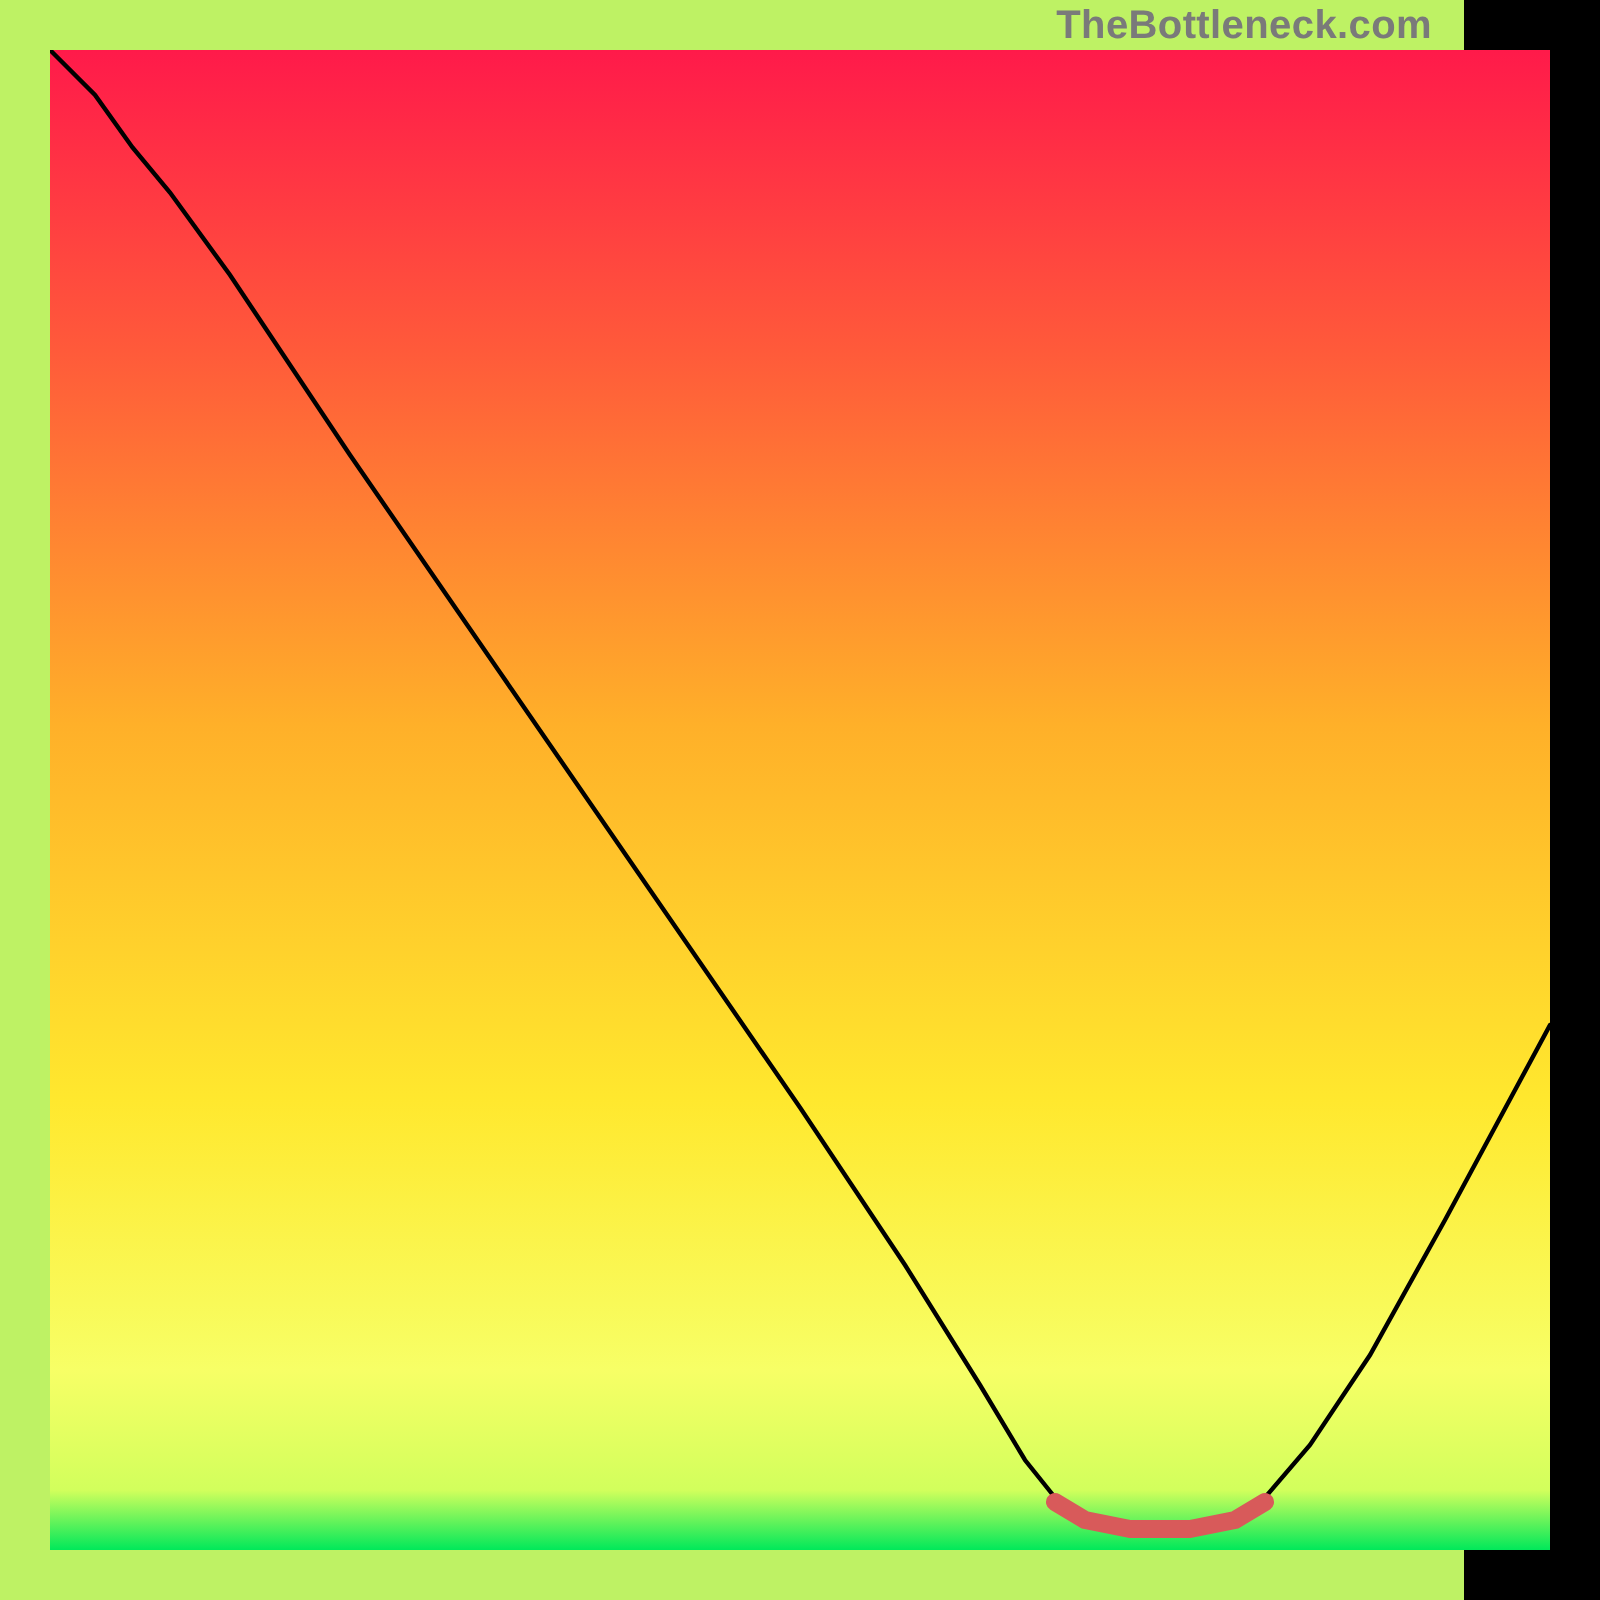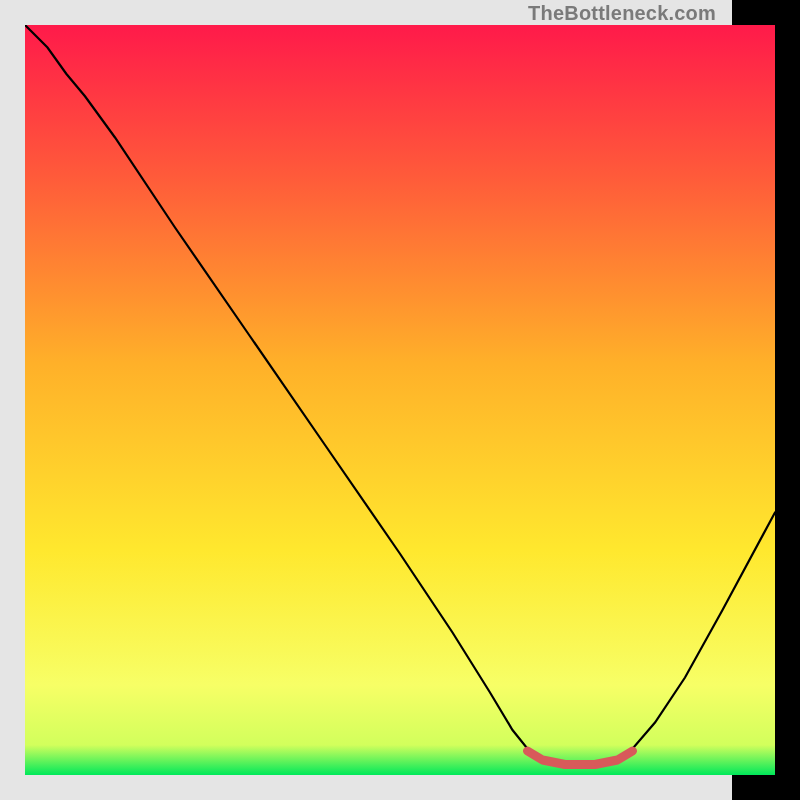--- a/index.html
+++ b/index.html
@@ -1,21 +1,21 @@
 <!DOCTYPE html>
 <html><head>
 <meta charset="utf-8">
 <style>
   * { margin: 0; padding: 0; box-sizing: border-box; }
   html, body { width: 800px; height: 800px; overflow: hidden; background: #000; }
   .chart-container {
     position: relative;
     width: 732px;
     height: 800px;
-    background: #e5e5e5;
+    background: #bef264;
   }
   .plot-area {
     position: absolute;
     left: 25px;
     top: 25px;
     width: 750px;
     height: 750px;
   }
   .watermark {
     position: absolute;

